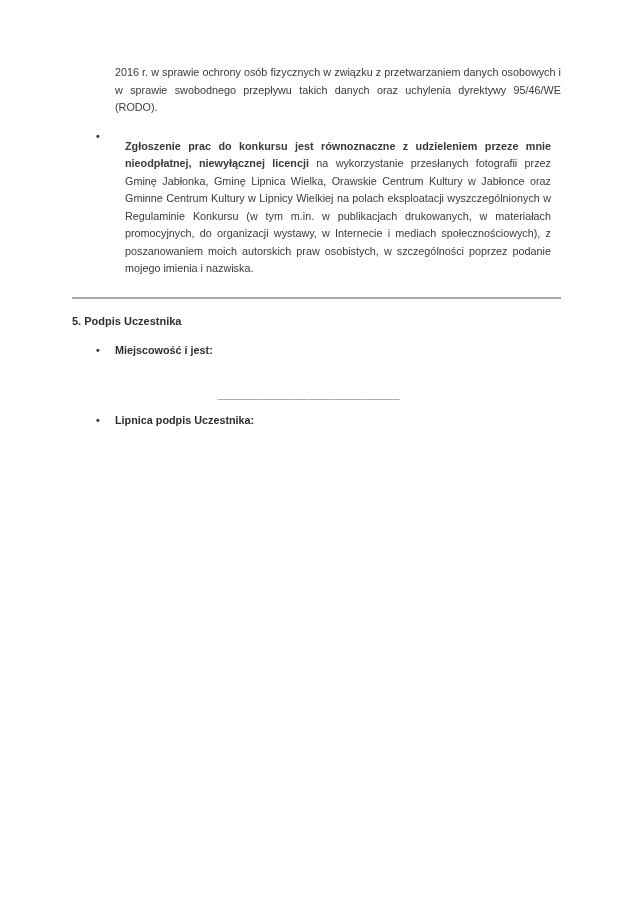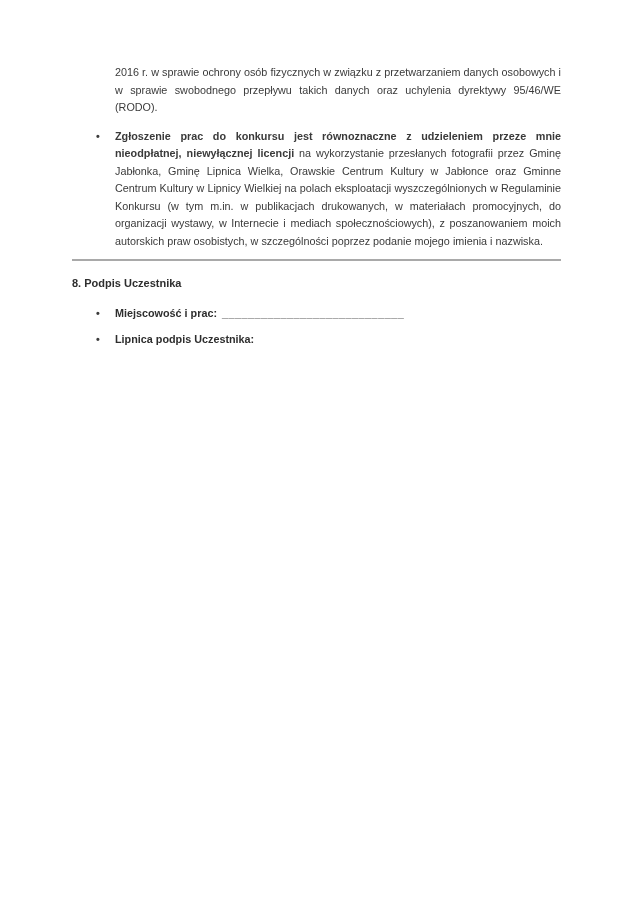--- a/index.html
+++ b/index.html
@@ -56,20 +56,21 @@
     margin-top:11px;
     line-height:18px;
   }
   .sig-row + .sig-row{margin-top:8px;}
   .sig-label{font-weight:bold;color:#2e2e2e;}
   .sig-line{
     color:#8c8c8c;
     margin-left:5px;
     letter-spacing:0.5px;
     white-space:nowrap;
+    margin-top:44px;
   }
   
   .logo{
     position:absolute;
     left:432px;top:792px;
     width:198px;height:98px;
   }
   .logo-mountain{
     position:absolute;
     left:0;top:0;
@@ -104,32 +105,32 @@
 <body>
 
 <div class="page">
 
   <div class="content">
 
     <p class="intro">2016 r. w sprawie ochrony osób fizycznych w związku z przetwarzaniem danych osobowych i w sprawie swobodnego przepływu takich danych oraz uchylenia dyrektywy 95/46/WE (RODO).</p>
 
     <div class="bullet-row">
       <span class="bullet-marker">•</span>
-      <p class="bullet-body" style="margin:0">
+      <p class="bullet-body" style="margin:10px">
         <span class="bold">Zgłoszenie prac do konkursu jest równoznaczne z udzieleniem przeze mnie nieodpłatnej, niewyłącznej licencji</span><span> na wykorzystanie przesłanych fotografii przez Gminę Jabłonka, Gminę Lipnica Wielka, Orawskie Centrum Kultury w Jabłonce oraz Gminne Centrum Kultury w Lipnicy Wielkiej na polach eksploatacji wyszczególnionych w Regulaminie Konkursu (w tym m.in. w publikacjach drukowanych, w materiałach promocyjnych, do organizacji wystawy, w Internecie i mediach społecznościowych), z poszanowaniem moich autorskich praw osobistych, w szczególności poprzez podanie mojego imienia i nazwiska.</span>
       </p>
     </div>
 
     <hr class="divider">
 
-    <h4 class="section-heading">8. Podpis Uczestnika</h4>
+    <h4 class="section-heading">5. Podpis Uczestnika</h4>
 
     <div class="sig-row">
       <span class="bullet-marker">•</span>
-      <span class="sig-label">Miejscowość i prac:</span>
+      <span class="sig-label">Miejscowość i jest:</span>
       <span class="sig-line">____________________________</span>
     </div>
 
     <div class="sig-row">
       <span class="bullet-marker">•</span>
       <span class="sig-label">Lipnica podpis Uczestnika:</span>
     </div>
 
   </div>
 

